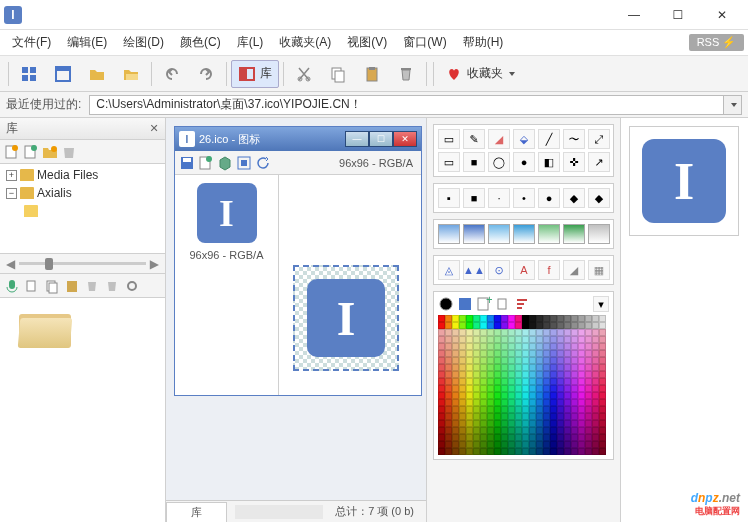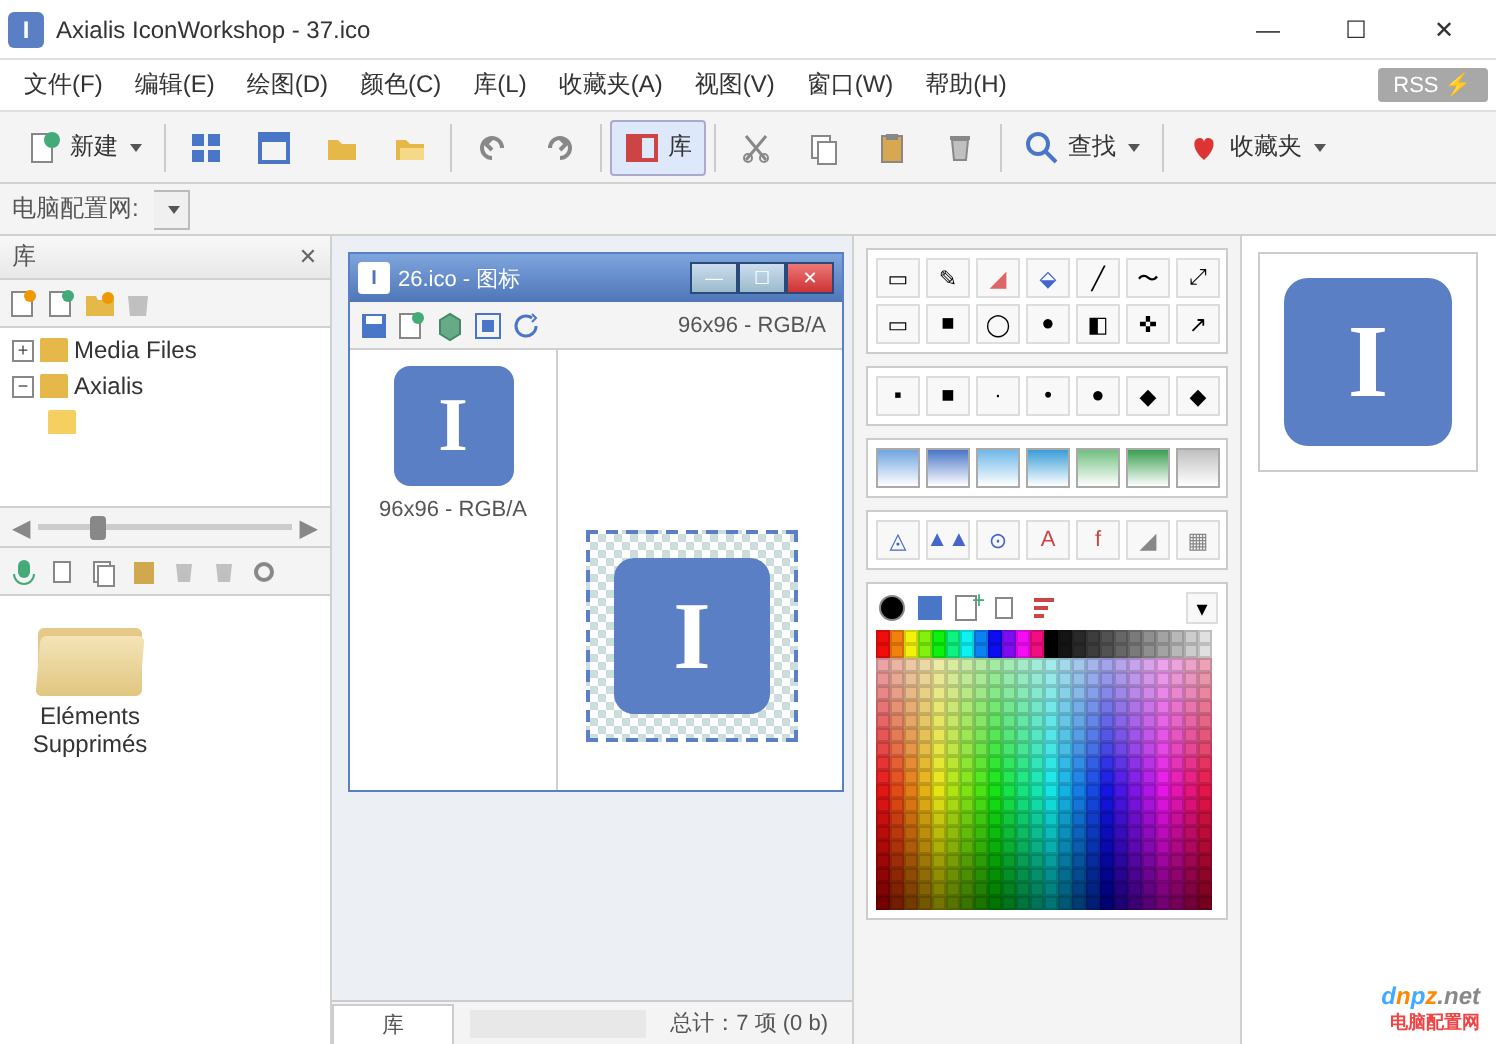--- a/index.html
+++ b/index.html
@@ -116,21 +116,20 @@
 
 .watermark { position: absolute; right: 8px; bottom: 4px; font-size: 14px; font-weight: bold; font-style: italic; }
 .watermark .d { color: #4af; } .watermark .n { color: #f80; } .watermark .p { color: #4af; } .watermark .z { color: #f80; }
 .watermark .sub { font-size: 9px; color: #e44; display: block; text-align: right; font-style: normal; }
 </style>
 </head>
 <body>
 
 <div class="titlebar">
   <div class="icon-box">I</div>
-  <div class="title">Axialis IconWorkshop - 37.ico</div>
   <div class="win-btns">
     <div class="win-btn">—</div>
     <div class="win-btn">☐</div>
     <div class="win-btn">✕</div>
   </div>
 </div>
 
 <div class="menubar">
   <div class="menu-item">文件(F)</div>
   <div class="menu-item">编辑(E)</div>
@@ -138,28 +137,20 @@
   <div class="menu-item">颜色(C)</div>
   <div class="menu-item">库(L)</div>
   <div class="menu-item">收藏夹(A)</div>
   <div class="menu-item">视图(V)</div>
   <div class="menu-item">窗口(W)</div>
   <div class="menu-item">帮助(H)</div>
   <div class="rss">RSS ⚡</div>
 </div>
 
 <div class="toolbar-main">
-  <div class="tb-btn">
-    <svg class="tb-icon" viewBox="0 0 18 18">
-        <rect x="3" y="2" width="10" height="14" fill="#fff" stroke="#888"></rect>
-        <circle cx="13" cy="5" r="4" fill="#4a7"></circle>
-      </svg>
-    <span class="tb-label">新建</span>
-    <span class="dropdown-arrow"></span>
-  </div>
   <div class="tb-sep"></div>
   <div class="tb-btn">
       <svg class="tb-icon" viewBox="0 0 18 18">
         <rect x="2" y="2" width="6" height="6" fill="#4a76c8"></rect>
         <rect x="10" y="2" width="6" height="6" fill="#4a76c8"></rect>
         <rect x="2" y="10" width="6" height="6" fill="#4a76c8"></rect>
         <rect x="10" y="10" width="6" height="6" fill="#4a76c8"></rect>
       </svg>
     </div>
   <div class="tb-btn">
@@ -220,40 +211,33 @@
         <rect x="6" y="2" width="6" height="3" fill="#888"></rect>
       </svg>
     </div>
   <div class="tb-btn">
       <svg class="tb-icon" viewBox="0 0 18 18">
         <path d="M5 5 h8 l-1 10 h-6 z" fill="#c0c0c0" stroke="#888"></path>
         <rect x="4" y="3" width="10" height="2" fill="#888"></rect>
       </svg>
     </div>
   <div class="tb-sep"></div>
-  <div class="tb-btn">
-    <svg class="tb-icon" viewBox="0 0 18 18">
-        <circle cx="7" cy="7" r="5" fill="none" stroke="#4a76c8" stroke-width="2"></circle>
-        <line x1="11" y1="11" x2="16" y2="16" stroke="#4a76c8" stroke-width="2"></line>
-      </svg>
-    <span class="tb-label">查找</span>
-    <span class="dropdown-arrow"></span>
-  </div>
   <div class="tb-sep"></div>
   <div class="tb-btn">
     <svg class="tb-icon" viewBox="0 0 18 18">
         <path d="M9 15 C 3 10 3 4 7 4 C 8 4 9 5 9 6 C 9 5 10 4 11 4 C 15 4 15 10 9 15" fill="#d33"></path>
       </svg>
     <span class="tb-label">收藏夹</span>
     <span class="dropdown-arrow"></span>
   </div>
 </div>
 
 <div class="pathbar">
-  <span class="label">电脑配置网:</span>
+  <span class="label">最近使用过的:</span>
+  <input class="path-input" value="C:\Users\Administrator\桌面\37.ico\YIPOJIE.CN！" style="">
   <div class="path-dd">
       <span class="dropdown-arrow"></span>
     </div>
 </div>
 
 <div class="workspace">
 
   <div class="lib-panel">
     <div class="panel-header">
       <span>库</span>
@@ -322,21 +306,20 @@
       <svg class="lib-tb-icon" viewBox="0 0 16 16">
           <circle cx="8" cy="8" r="4" fill="none" stroke="#888" stroke-width="2"></circle>
         </svg>
     </div>
     <div class="lib-files">
       <div class="file-item">
         <div class="folder-icon">
           <div class="folder-back"></div>
             <div class="folder-front"></div>
         </div>
-        <div class="file-label"><span>Eléments</span><br><span>Supprimés</span></div>
       </div>
     </div>
   </div>
 
   <div class="doc-area">
     <div class="doc-window">
       <div class="doc-title">
         <div class="icon-box">I</div>
         <span class="tt">26.ico - 图标</span>
         <div class="win-group">

